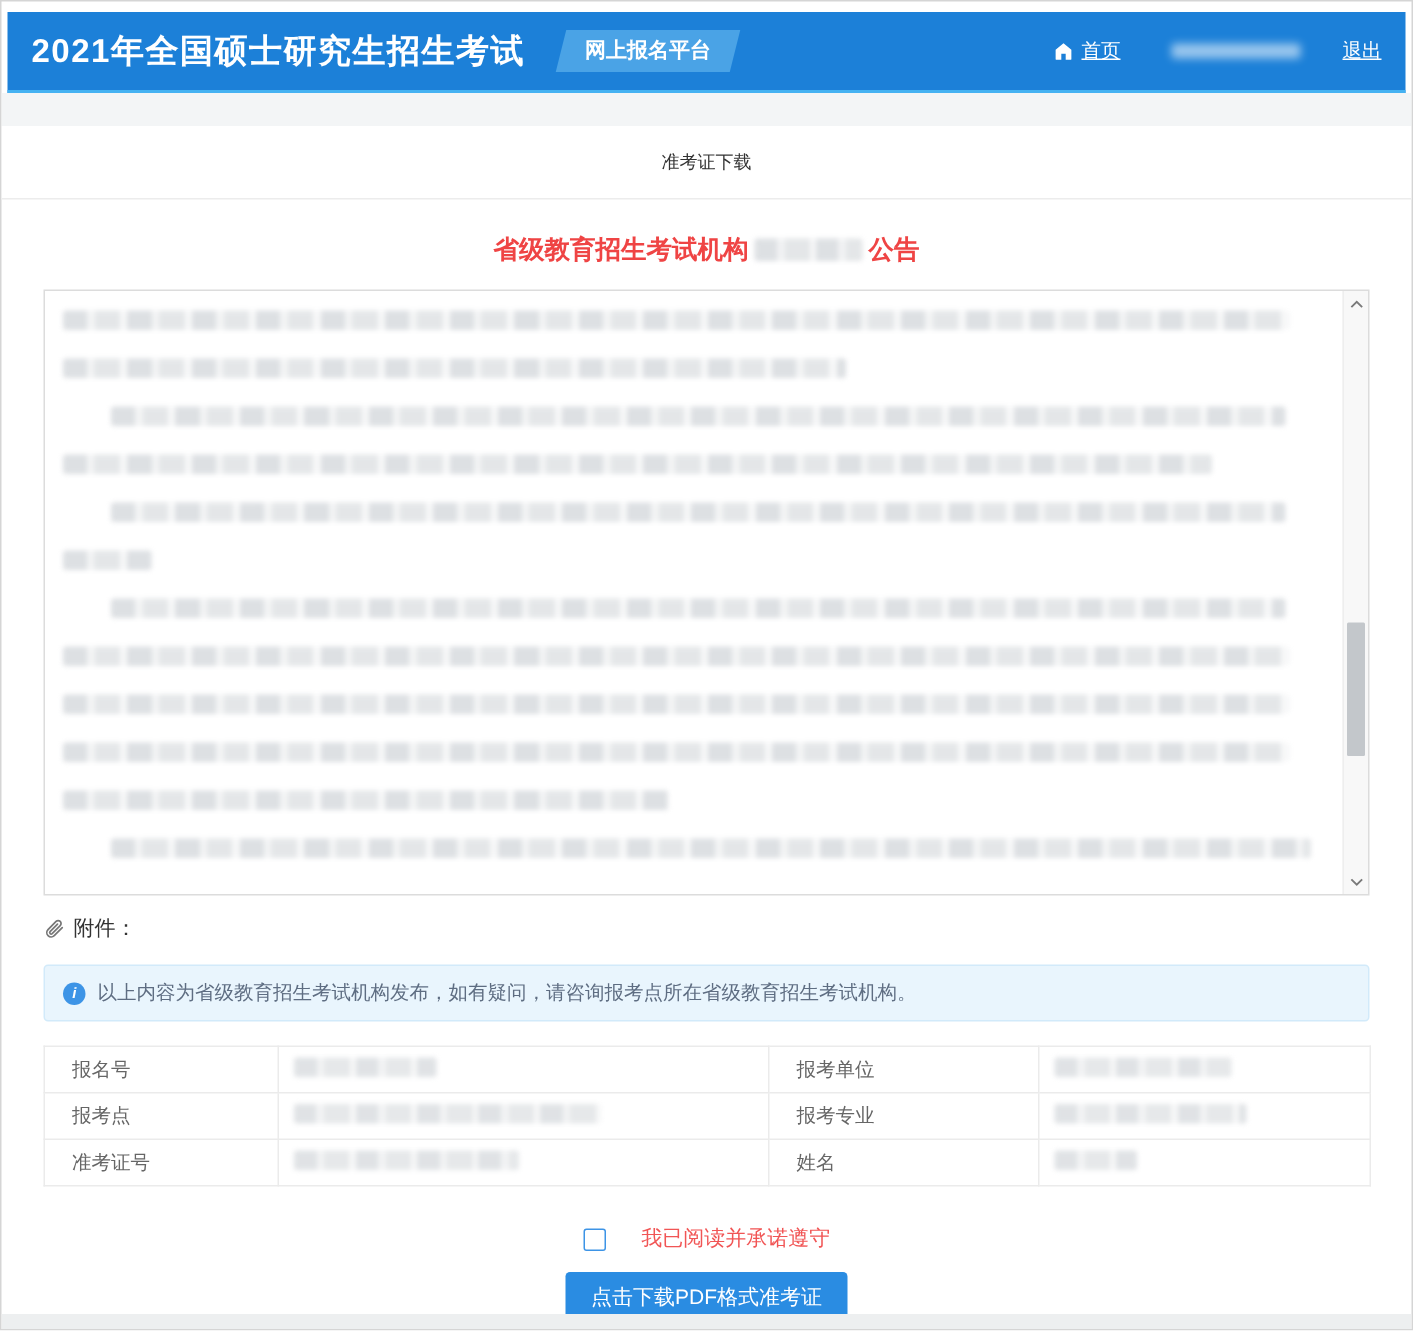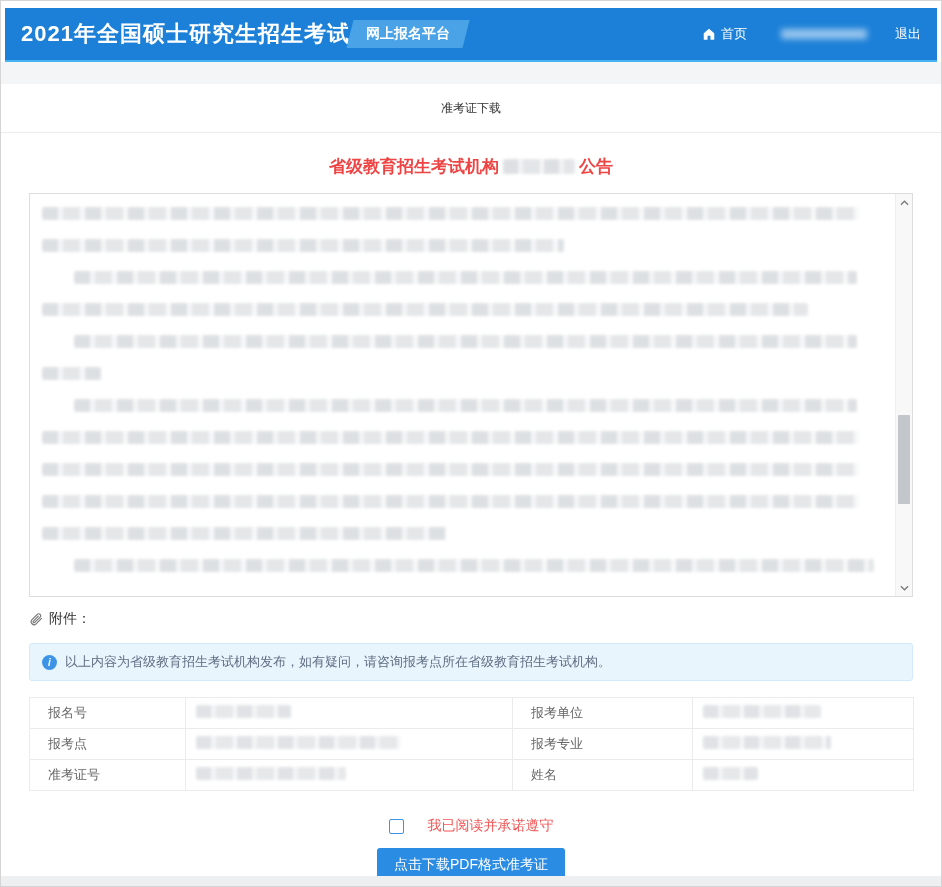--- a/index.html
+++ b/index.html
@@ -2,26 +2,26 @@
 <html><head>
 <meta charset="utf-8">
 <style>
   * { margin:0; padding:0; box-sizing:border-box; }
   html,body { background:#fff; font-family:"Liberation Sans","DejaVu Sans",sans-serif; }
   .page { position:relative; width:942px; height:887px; border:1px solid #d5d5d5; background:#fff; overflow:hidden; }
 
   
   .topbar { margin:7px 4px 0; height:54px; background:#1c80d8; border-bottom:2px solid #45b2f2;
             display:flex; align-items:center; justify-content:space-between; padding:0 16px; }
-  .topbar-left { display:flex; align-items:center; }
+  .topbar-left { display:flex; align-items:center; gap:24px; }
   .app-title { color:#fff; font-size:22px; font-weight:bold; letter-spacing:1px; }
   .badge { background:#4aa3e6; color:#fff; font-size:14px; font-weight:bold; padding:5px 16px;
            transform:skewX(-14deg); }
   .badge > span { display:inline-block; transform:skewX(14deg); }
-  .topbar-right { display:flex; align-items:center; color:#fff; font-size:13px; }
+  .topbar-right { display:flex; align-items:center; color:#fff; font-size:13px;text-decoration:underline; }
   .nav-home { display:flex; align-items:center; gap:5px; color:#fff; text-decoration:none; cursor:pointer; }
   .user-redacted { display:inline-block; width:86px; height:10px; margin:0 28px 0 34px;
                    background:rgba(255,255,255,.55); border-radius:2px; filter:blur(3px); }
   .logout { color:#fff; text-decoration:none; cursor:pointer; }
 
   .gray-band { height:22px; background:#f3f5f6; }
 
   
   .section-bar { height:49px; line-height:49px; text-align:center; font-size:12px; color:#333;
                  border-bottom:1px solid #ececec; background:#fff; }

